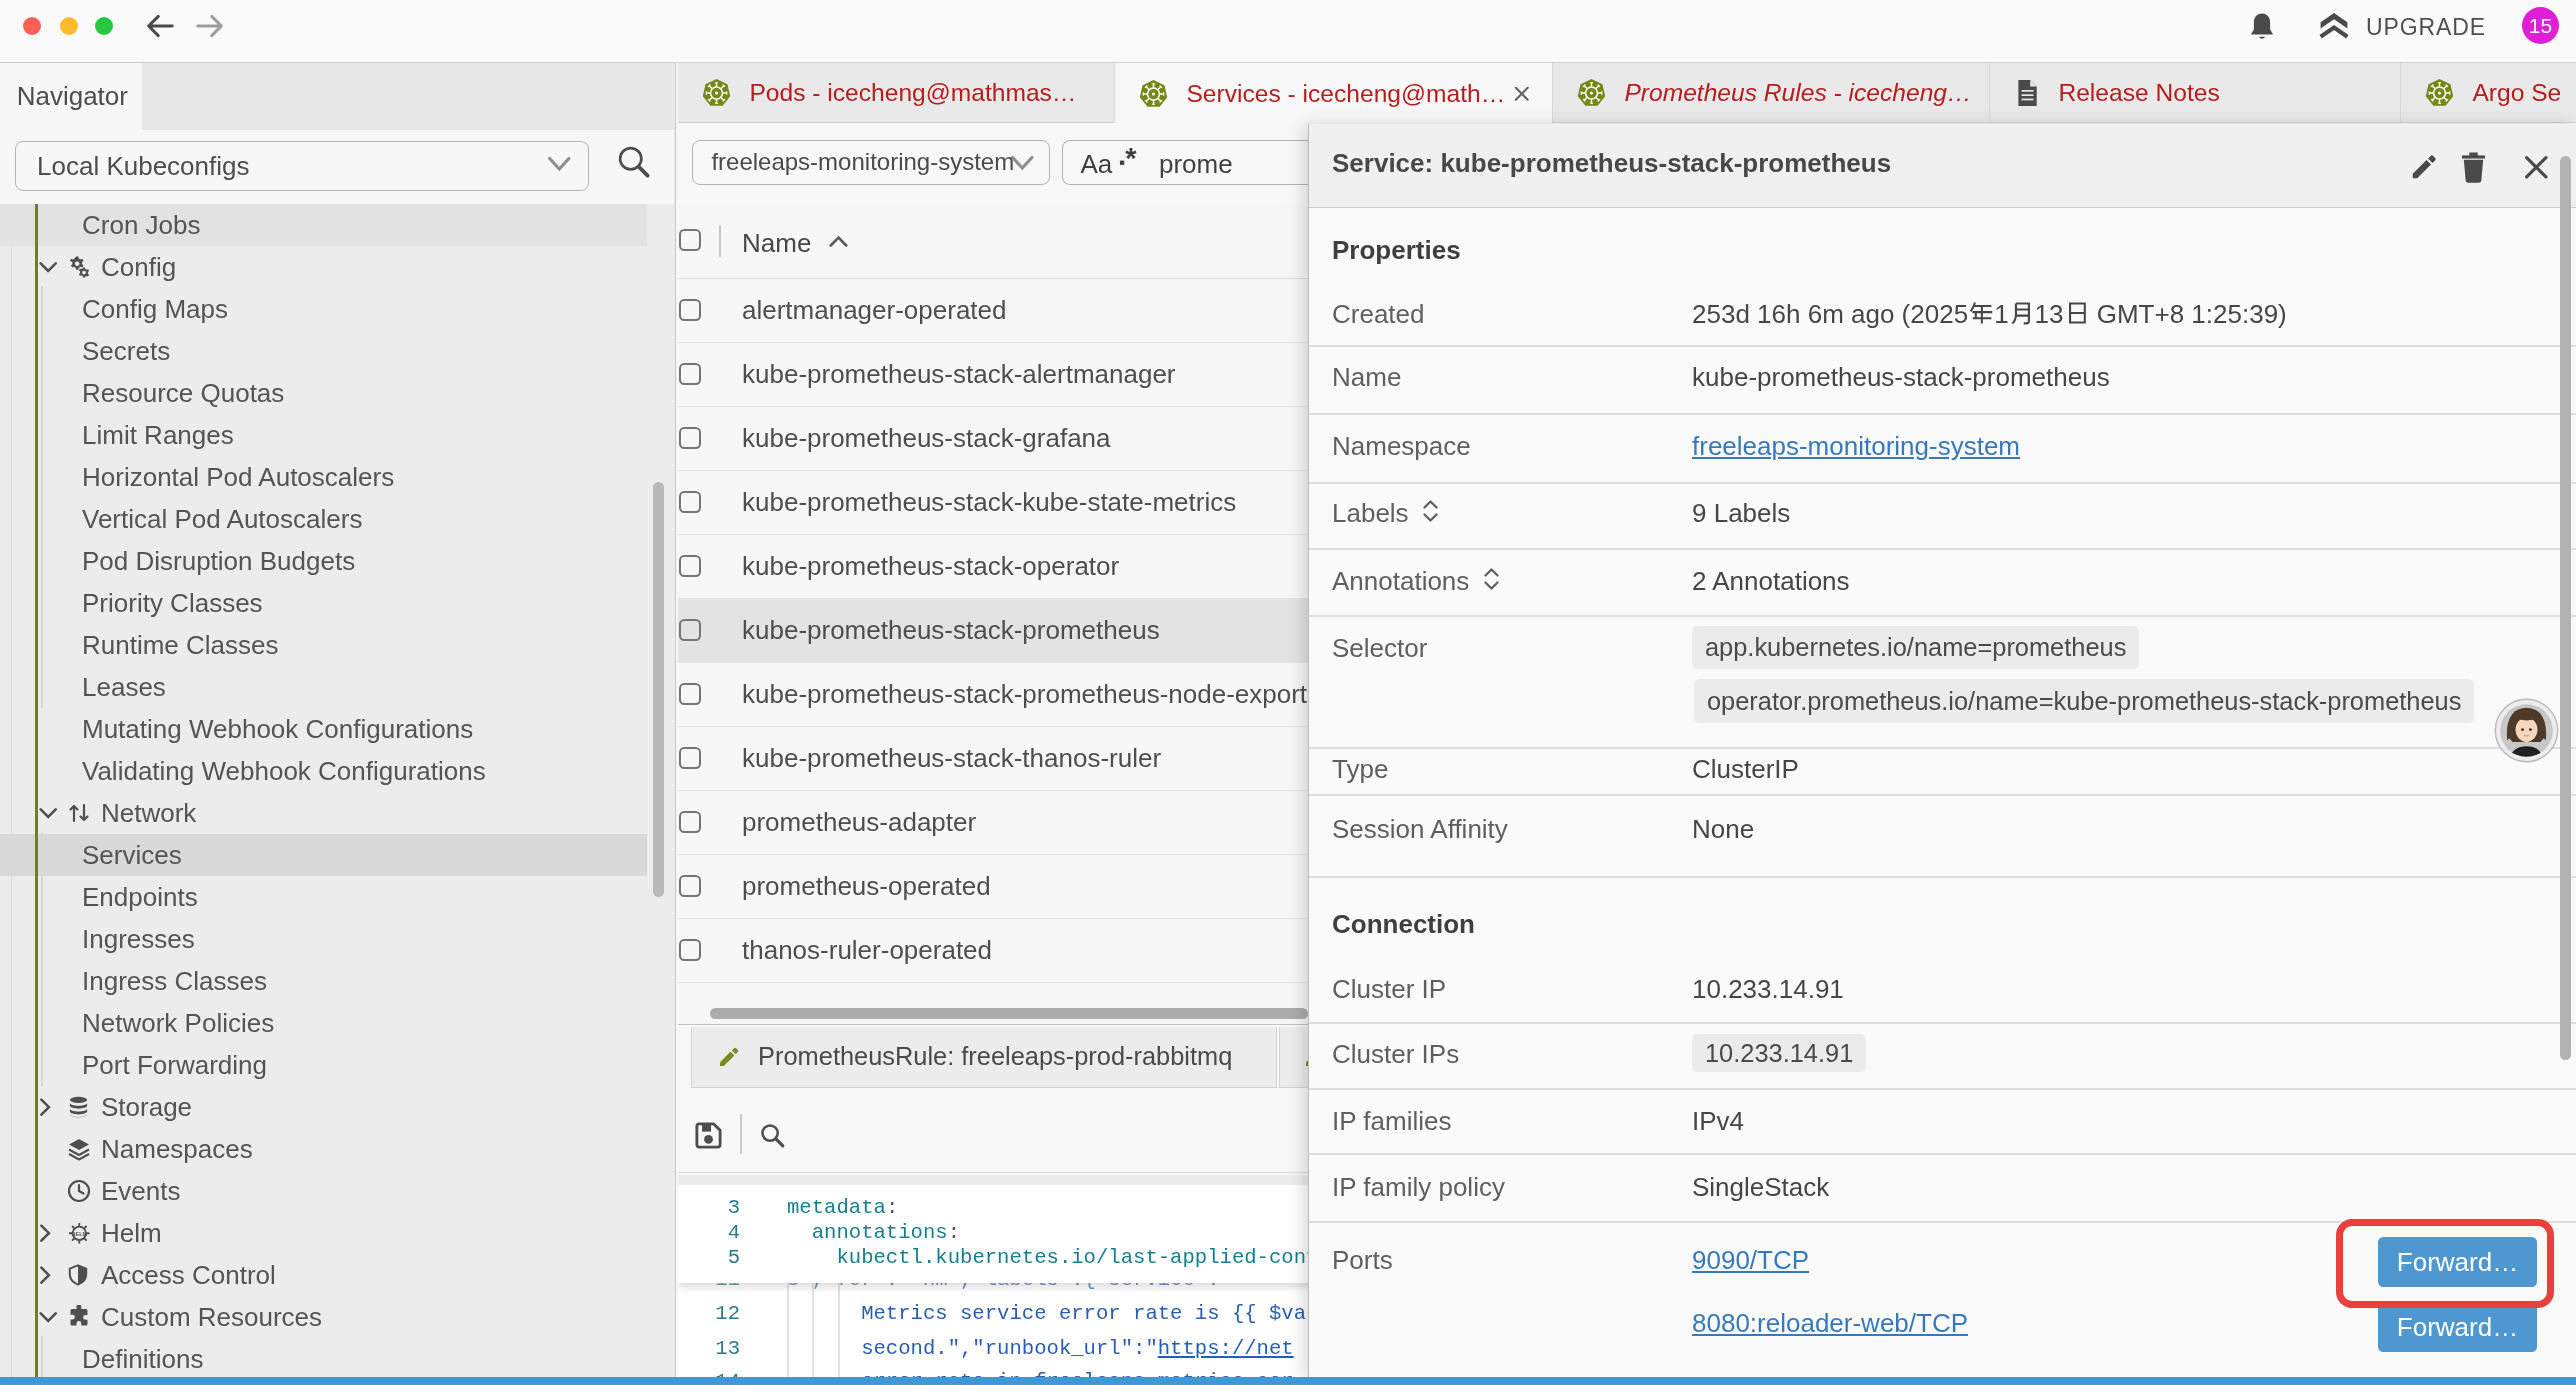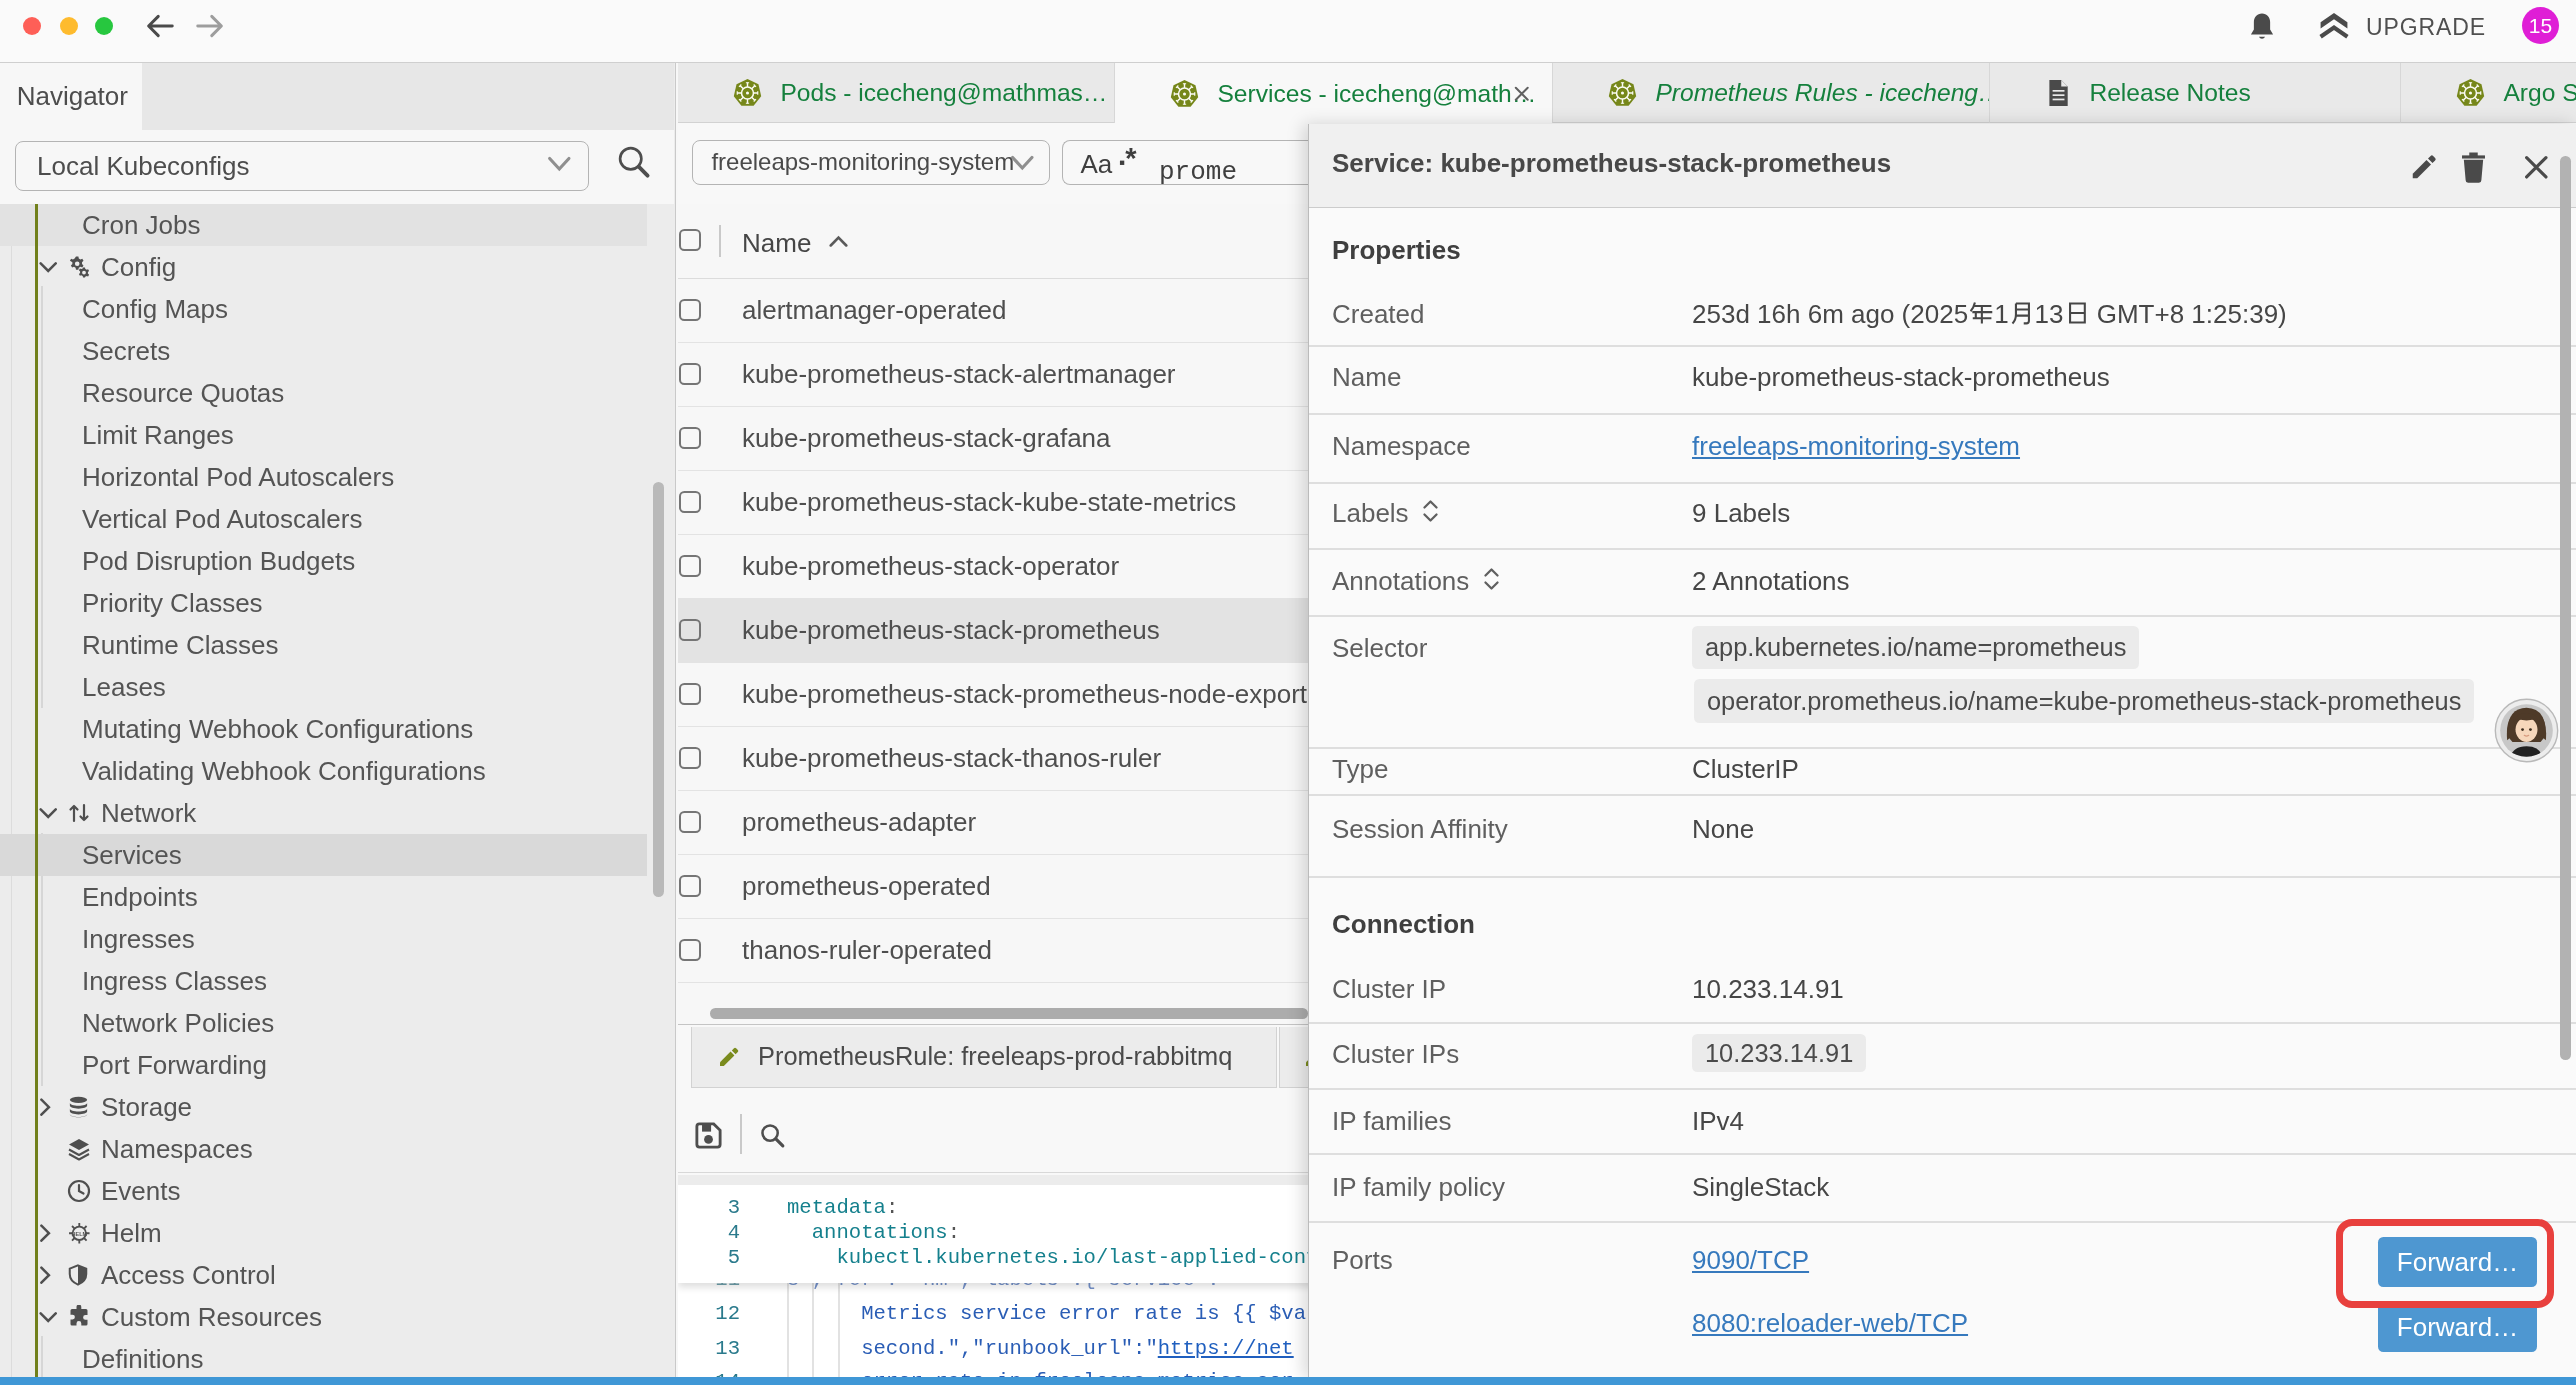--- a/index.html
+++ b/index.html
@@ -36,21 +36,21 @@
 ul.tree li.grp .chev { position:absolute; left:39px; top:0; height:100%; display:flex; align-items:center; }
 ul.tree li.grp .ico { position:absolute; left:67px; top:0; height:100%; display:flex; align-items:center; }
 ul.tree li.grp .txt { margin-left:101px; }
 li.hl { background:linear-gradient(to right,#e2e2e2 647px,#ececec 647px); }
 li.sel { background:linear-gradient(to right,#d9d9d9 647px,#ececec 647px); }
 #sbscroll { left:653px; top:419px; width:11.4px; height:415px; background:#b9b9b9; border-radius:6.1px; z-index:6; }
 
 
 #main { left:678px; top:63px; width:1898px; height:1315px; background:#f7f7f7; z-index:1; }
 #tabbar { left:0; top:0; width:1898px; height:60px; background:#e9e9e9; display:flex; border-bottom:1.8px solid #d2d2d2; }
-.tab { height:60px; border-right:1.8px solid #d7d7d7; display:flex; align-items:center; font-size:24.6px; color:#15803d; position:relative; flex:0 0 auto; overflow:hidden; white-space:nowrap;padding-left:31px; }
+.tab { height:60px; border-right:1.8px solid #d7d7d7; display:flex; align-items:center; font-size:24.6px; color:#b91c1c; position:relative; flex:0 0 auto; overflow:hidden; white-space:nowrap; }
 .tab.active { background:#f8f8f8; height:61px; border-bottom:none; }
 .tab .k8s { margin:0 18.4px 0 24px; flex:0 0 auto; }
 #toolbar { left:0; top:60px; width:1898px; height:82px; background:#f8f8f8; border-bottom:1.8px solid #d8d8d8; }
 #nssel { left:14px; top:16.7px; width:358px; height:45px; border:1.8px solid #b4b4b4; border-radius:8px; display:flex; align-items:center; font-size:24px; color:#4a4a4a; position:relative; }
 #nssel span { margin-left:18.4px; white-space:nowrap; }
 #nssel svg { position:absolute; right:14px; top:13px; }
 #searchbox { left:384px; top:16.7px; width:286px; height:45px; border:1.8px solid #b4b4b4; border-right:none; border-radius:8px 0 0 8px; display:flex; align-items:center; font-size:26px; color:#3f3f3f; }
 
 
 #tablehead { left:0; top:141px; width:1898px; height:75px; border-bottom:1.8px solid #dcdcdc; background:#f7f7f7; }
@@ -403,21 +403,21 @@
   <div class="abs" id="toolbar">
     <div class="abs" id="nssel">
         <span>freeleaps-monitoring-system</span>
       <svg width="24.6" height="18.4" viewBox="0 0 28 21">
           <path d="M3 4 L14 16 L25 4" stroke="#8f8f8f" stroke-width="3.6" fill="none" stroke-linecap="round"></path>
         </svg>
     </div>
     <div class="abs" id="searchbox">
         <span style="position:absolute;left:17.5px;top:8px;">Aa</span>
         <span style="position:absolute;left:56px;top:1.8px;font-weight:bold;"><span style="font-size:17.5px;">▪</span><span style="font-size:29px;">*</span></span>
-        <span style="position:absolute;left:96px;top:16px;font-family:Liberation Mono, monospace;">prome</span>
+        <span style="position:absolute;left:96px;top:8px;">prome</span>
       </div>
   </div>
   <div class="abs" id="tablehead">
     <div class="cb" style="left:0.9px; top:25.4px;"></div>
     <div style="position:absolute; left:41px; top:21px; width:1.8px; height:32px; background:#c9c9c9;"></div>
     <span style="position:absolute; left:64px; top:24px; font-size:26px; color:#464646;">Name</span>
     <svg style="position:absolute; left:151px; top:31px;" width="19" height="12.3" viewBox="0 0 22 14">
         <path d="M2 12 L11 3 L20 12" stroke="#5a5a5a" stroke-width="3" fill="none" stroke-linecap="round"></path>
       </svg>
   </div>

